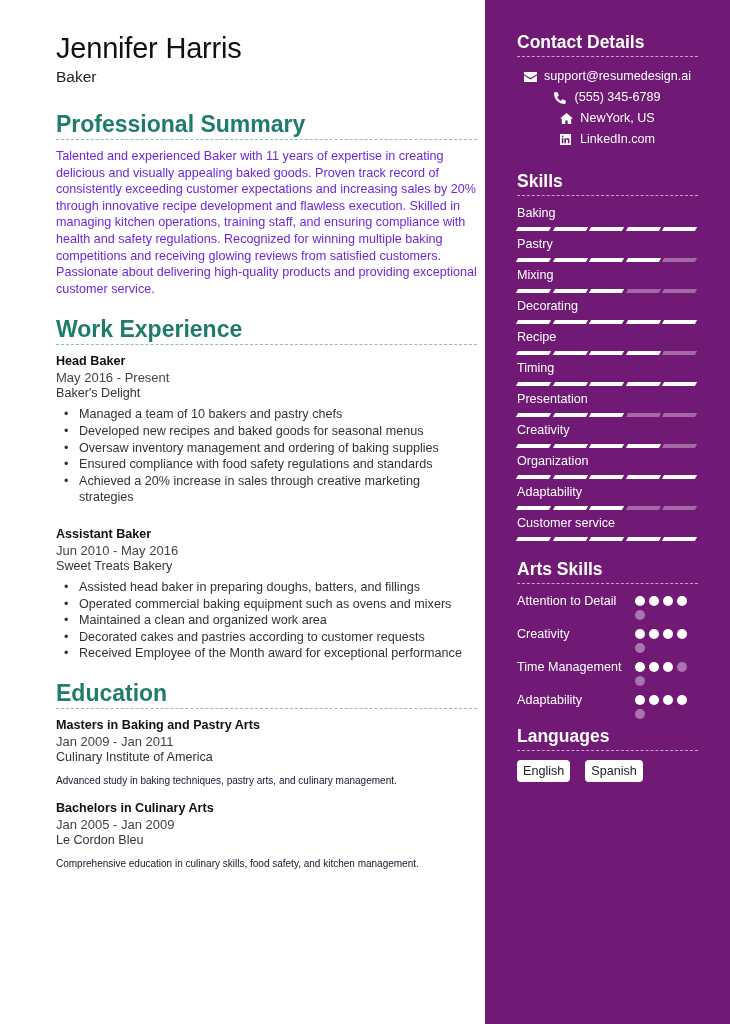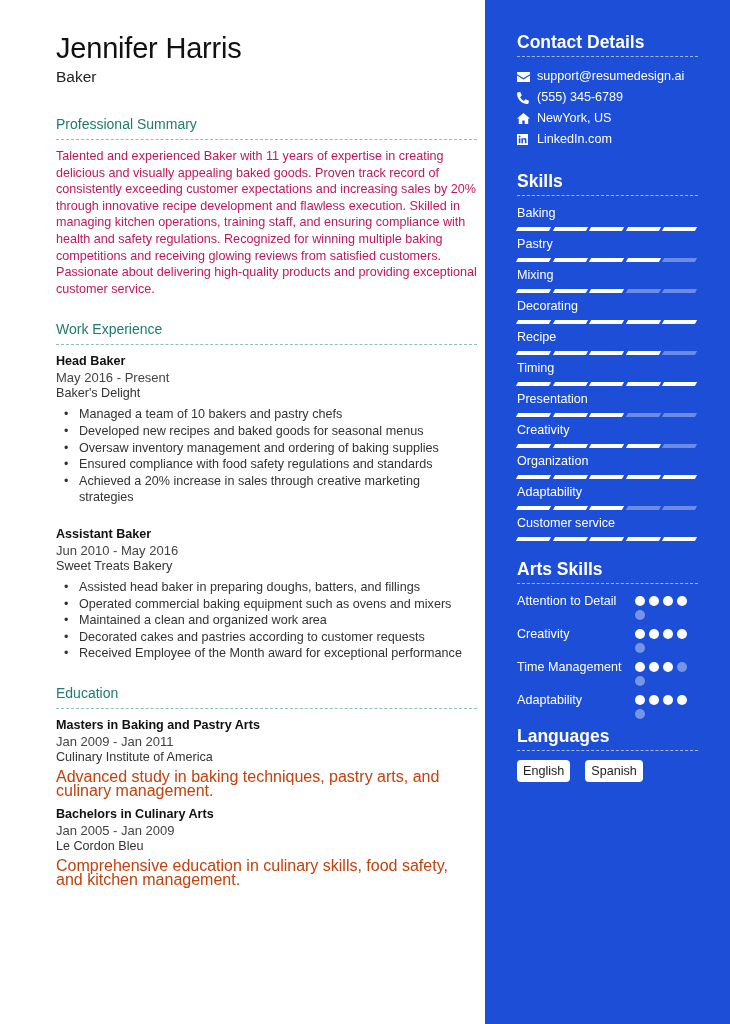--- a/index.html
+++ b/index.html
@@ -1,46 +1,46 @@
 <!DOCTYPE html>
 <html><head>
 <meta charset="utf-8">
 <style>
   * { box-sizing: border-box; margin: 0; padding: 0; }
   html, body { width: 730px; height: 1024px; background: #ffffff; overflow: hidden; }
   body { font-family: "Liberation Sans", sans-serif; color: #333; position: relative; }
 
   .main { position: absolute; left: 0; top: 0; width: 485px; height: 844px; padding: 30px 32px 0 32px; margin-left: 24px; }
-  .sidebar { position: absolute; left: 485px; top: 0; width: 245px; height: 1024px; background: #1d4ed8; color: #ffffff; padding: 31px 32px 0 32px; }
+  .sidebar { position: absolute; left: 485px; top: 0; width: 245px; height: 1024px; background: #701a75; color: #ffffff; padding: 31px 32px 0 32px; }
 
   .name { font-size: 29px; font-weight: 500; color: #111; letter-spacing: -0.2px; line-height: 36px; }
   .role { font-size: 15.5px; color: #222; margin-top: 1px; line-height: 20px; }
 
-  .sec-title { font-size: 14px; font-weight: normal; color: #1f7b6b; line-height: 22px; }
+  .sec-title { font-size: 23px; font-weight: bold; color: #1f7b6b; line-height: 22px; }
   .sec-rule { border-bottom: 1.5px dashed #8dbfb5; margin-top: 4px; margin-bottom: 8px; }
   .summary-sec { margin-top: 26px; }
-  .summary { font-size: 12.6px; line-height: 16.6px; color: #be185d; }
+  .summary { font-size: 12.6px; line-height: 16.6px; color: #6d28d9; }
 
   .work-sec { margin-top: 21px; }
   .job { margin-bottom: 20px; }
   .job-head { display: flex; justify-content: space-between; align-items: baseline; flex-direction: column; }
   .job-title { font-size: 12.6px; font-weight: bold; color: #111; line-height: 17px; }
   .job-date { font-size: 13px; color: #444; }
   .job-company { font-size: 12.6px; color: #333; line-height: 17px; }
   .bullets { list-style: none; margin-top: 4px; padding-left: 8px; }
   .bullets li { font-size: 12.6px; line-height: 16.6px; color: #333; position: relative; padding-left: 15px; }
   .bullets li::before { content: "•"; position: absolute; left: 0; top: 0; color: #333; }
 
   .edu-sec { margin-top: 5px; }
   .edu { margin-bottom: 8px; }
-  .edu-desc { font-size: 16px; line-height: 14px; color: #c2410c; margin-top: 4px; }
+  .edu-desc { font-size: 10px; line-height: 22px; color: #0f172a; margin-top: 4px; }
 
   .side-title { font-size: 17.5px; font-weight: bold; color: #fff; line-height: 22px; }
   .side-rule { border-bottom: 1.5px dashed rgba(255,255,255,0.6); margin-top: 3px; margin-bottom: 9px; }
-  .contact-item { display: flex; align-items: center; font-size: 12.6px; line-height: 21px; }
+  .contact-item { display: flex; align-items: center; font-size: 12.6px; line-height: 21px; justify-content: center; }
   .contact-item .ic { width: 20px; display: inline-flex; align-items: center; }
   .contact-item svg { fill: #fff; }
 
   .skills-sec { margin-top: 20px; }
   .skill { margin-bottom: 5px; }
   .skill-label { font-size: 12.6px; line-height: 17px; }
   .bar { display: flex; gap: 3.5px; margin-top: 5px; height: 4px; }
   .seg { width: 33px; height: 4px; background: #ffffff; transform: skewX(-30deg); }
   .seg.off { background: rgba(255,255,255,0.35); }
 

